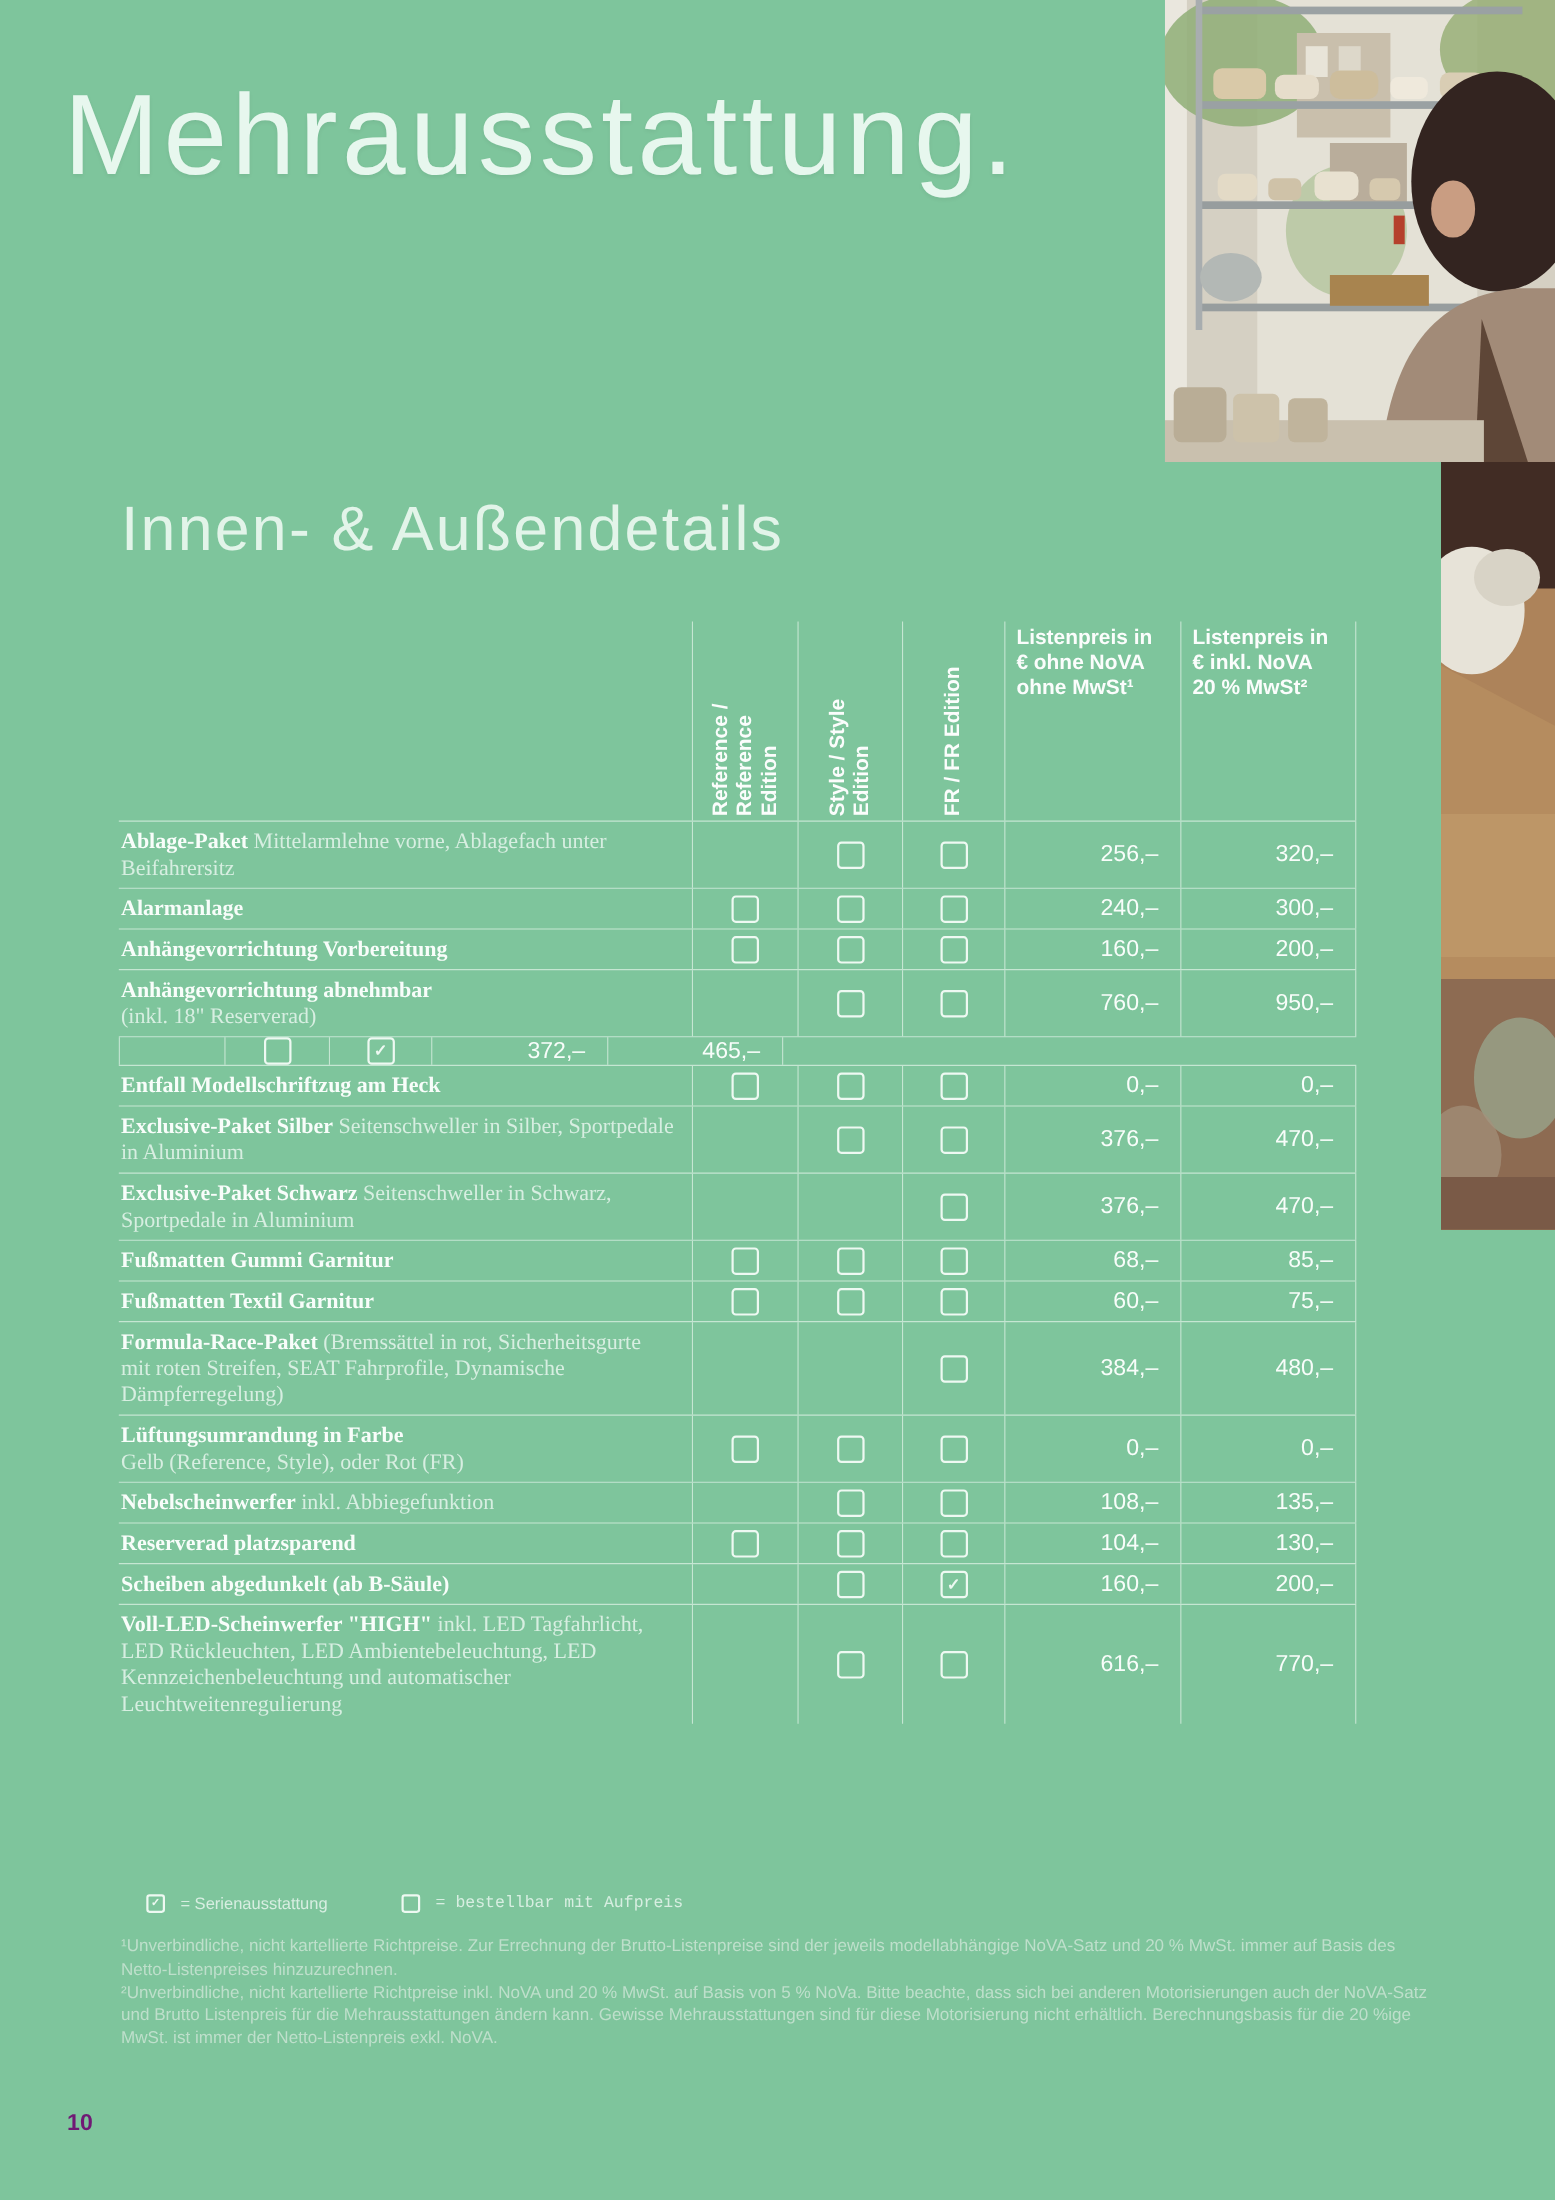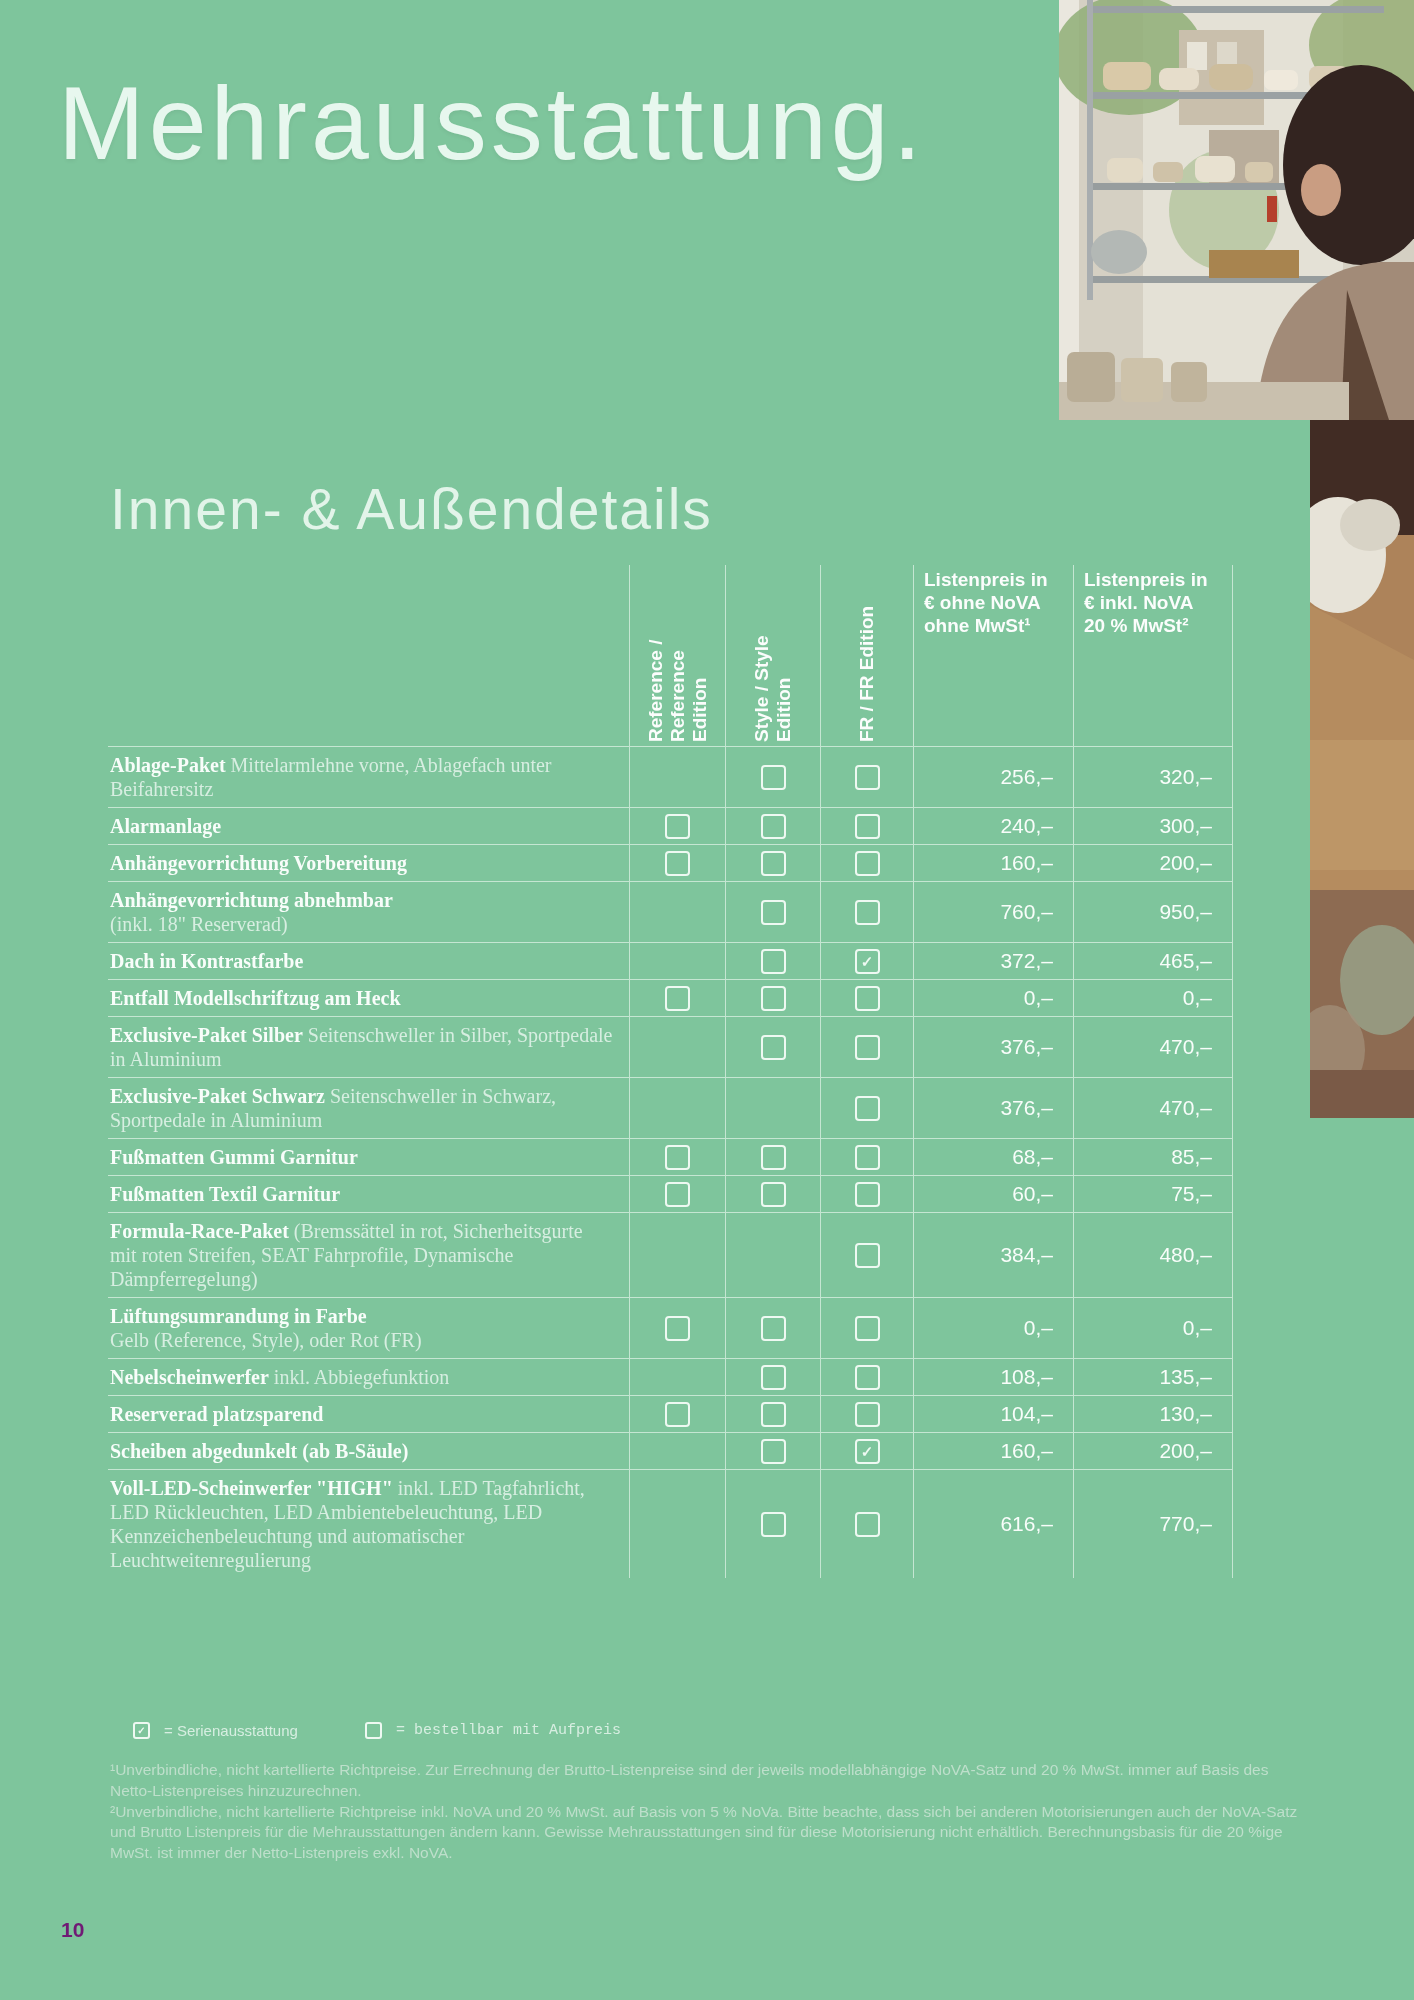--- a/index.html
+++ b/index.html
@@ -3,21 +3,21 @@
 <meta charset="utf-8">
 <style>
   :root{ --line: rgba(235,248,240,.65); }
   html,body{margin:0;padding:0;background:#7ec59c;}
   .page{position:relative;width:1414px;height:2000px;background:#7ec59c;
         font-family:"Liberation Sans",sans-serif;overflow:hidden;}
 
   .title{position:absolute;left:58px;top:64px;font-size:104px;font-weight:200;
          color:#e7f7ee;letter-spacing:4px;text-shadow:0 2px 4px rgba(0,0,0,.06);}
   .section-title{position:absolute;left:110px;top:448px;font-size:57px;font-weight:200;
-         color:#e2f4e9;letter-spacing:2px;margin-top:28px;}
+         color:#e2f4e9;letter-spacing:2px;}
 
   .photo-main{position:absolute;left:1059px;top:0;width:355px;height:420px;}
   .photo-strip{position:absolute;left:1310px;top:420px;width:104px;height:698px;}
   .photo-main svg,.photo-strip svg{display:block;width:100%;height:100%;}
 
   .table{position:absolute;left:108px;top:565px;width:1125px;}
   .thead{display:flex;height:181px;border-bottom:1px solid var(--line);}
   .th-name{width:521px;}
   .th-check{position:relative;box-sizing:border-box;border-left:1px solid var(--line);}
   .w-ref{width:96px}.w-style{width:95px}.w-fr{width:93px}
@@ -191,21 +191,20 @@
           <div class="cell-check w-style">
             <span class="box"></span>
           </div>
           <div class="cell-check w-fr">
             <span class="box"></span>
           </div>
           <div class="cell-price">760,–</div>
           <div class="cell-price last">950,–</div>
         </div>
         <div class="row">
-          <div class="cell-name"><b>Dach in Kontrastfarbe</b></div>
           <div class="cell-check w-ref"></div>
           <div class="cell-check w-style">
             <span class="box"></span>
           </div>
           <div class="cell-check w-fr">
             <span class="box">✓</span>
           </div>
           <div class="cell-price">372,–</div>
           <div class="cell-price last">465,–</div>
         </div>

